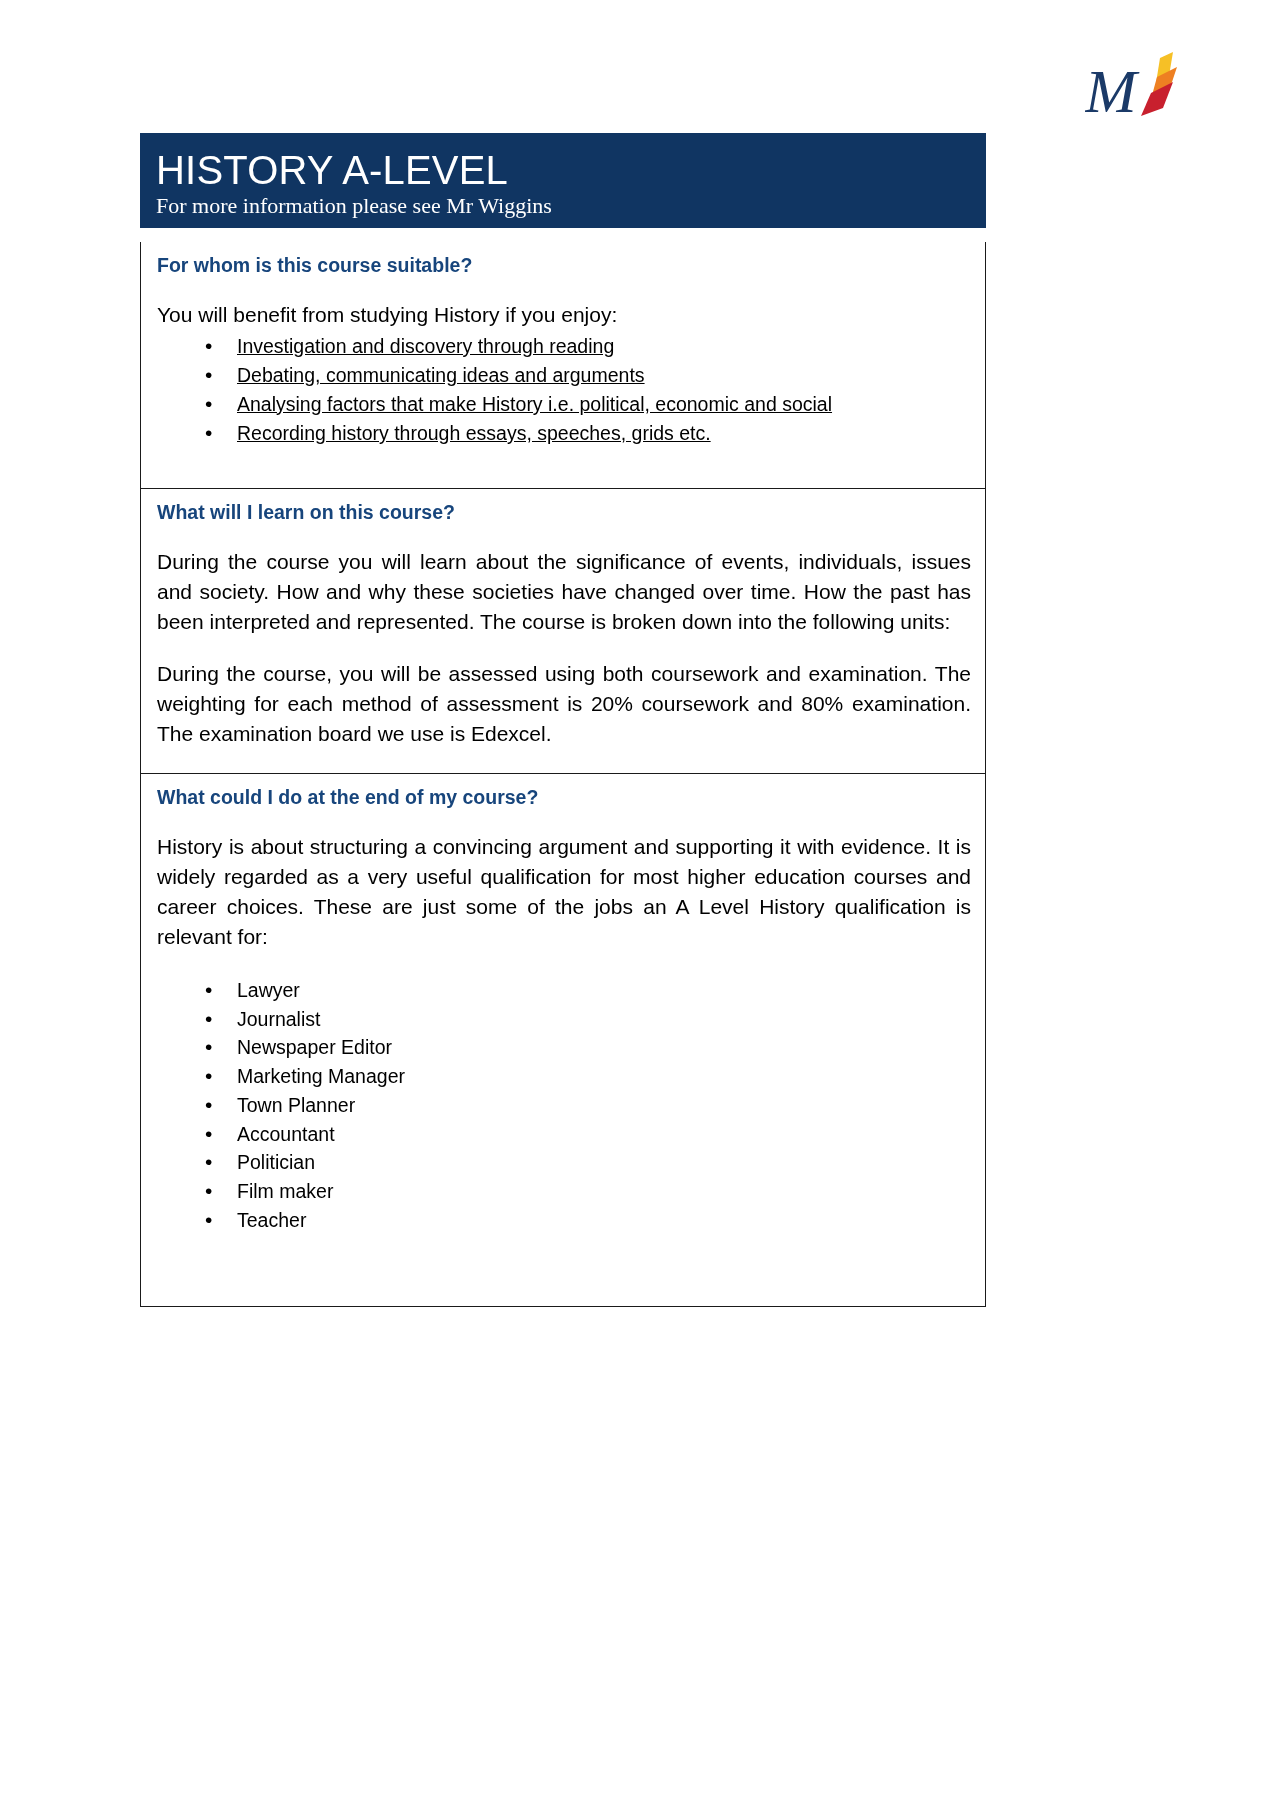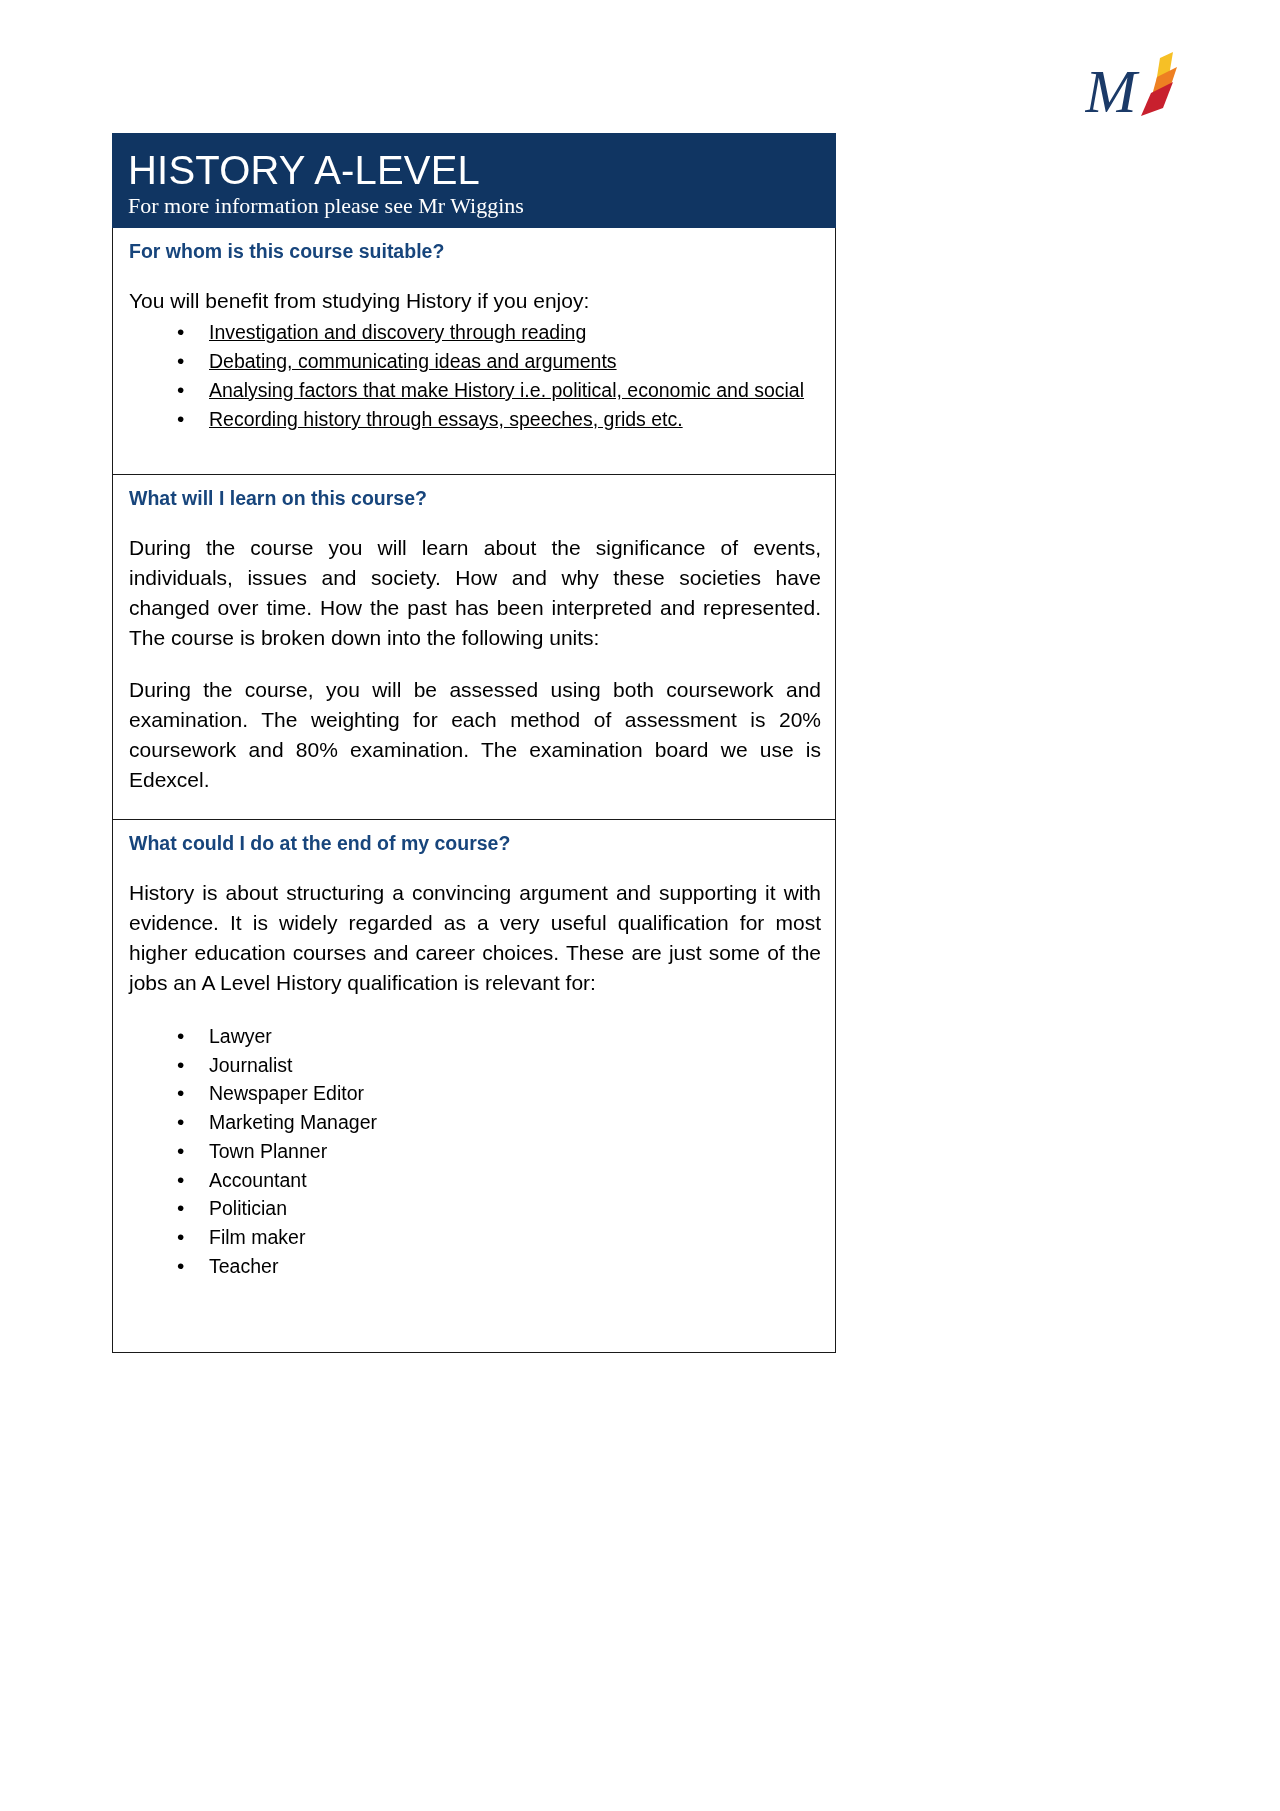--- a/index.html
+++ b/index.html
@@ -33,23 +33,23 @@
     width: 110px;
     height: 72px;
   }
   .logo-wrap svg {
     display: block;
   }
 
   
   .doc {
     position: absolute;
-    left: 112px;
+    left: 140px;
     top: 133px;
-    width: 724px;
+    width: 846px;
   }
 
   
   .banner {
     background: #103562;
     padding: 14px 16px 10px 16px;
   }
   .banner-title {
     color: #ffffff;
     font-size: 40px;
@@ -71,20 +71,21 @@
   
   .section {
     border-left: 1.5px solid #1a1a1a;
     border-right: 1.5px solid #1a1a1a;
     border-bottom: 1.5px solid #1a1a1a;
     padding: 6px 14px 14px 16px;
     box-sizing: border-box;
   }
   .section.first {
     border-top: none;
+    margin-top: 14px;
   }
 
   .sec-heading {
     color: #17457c;
     font-weight: bold;
     font-size: 19.5px;
     line-height: 26px;
     margin: 4px 0 0 0;
   }
 

